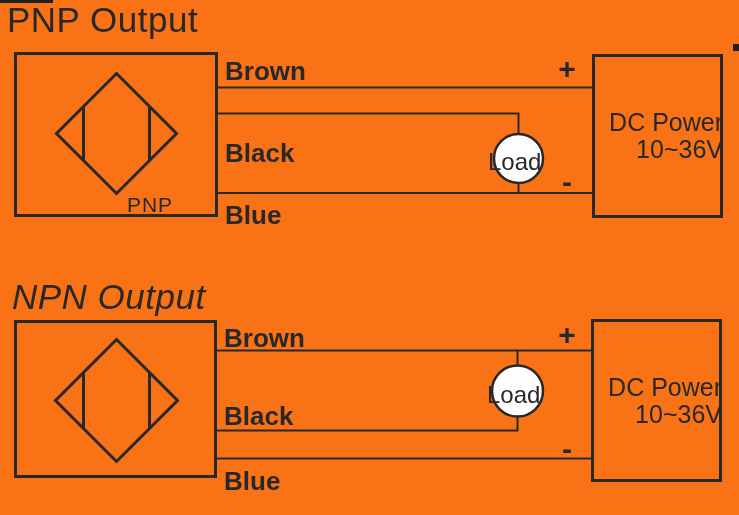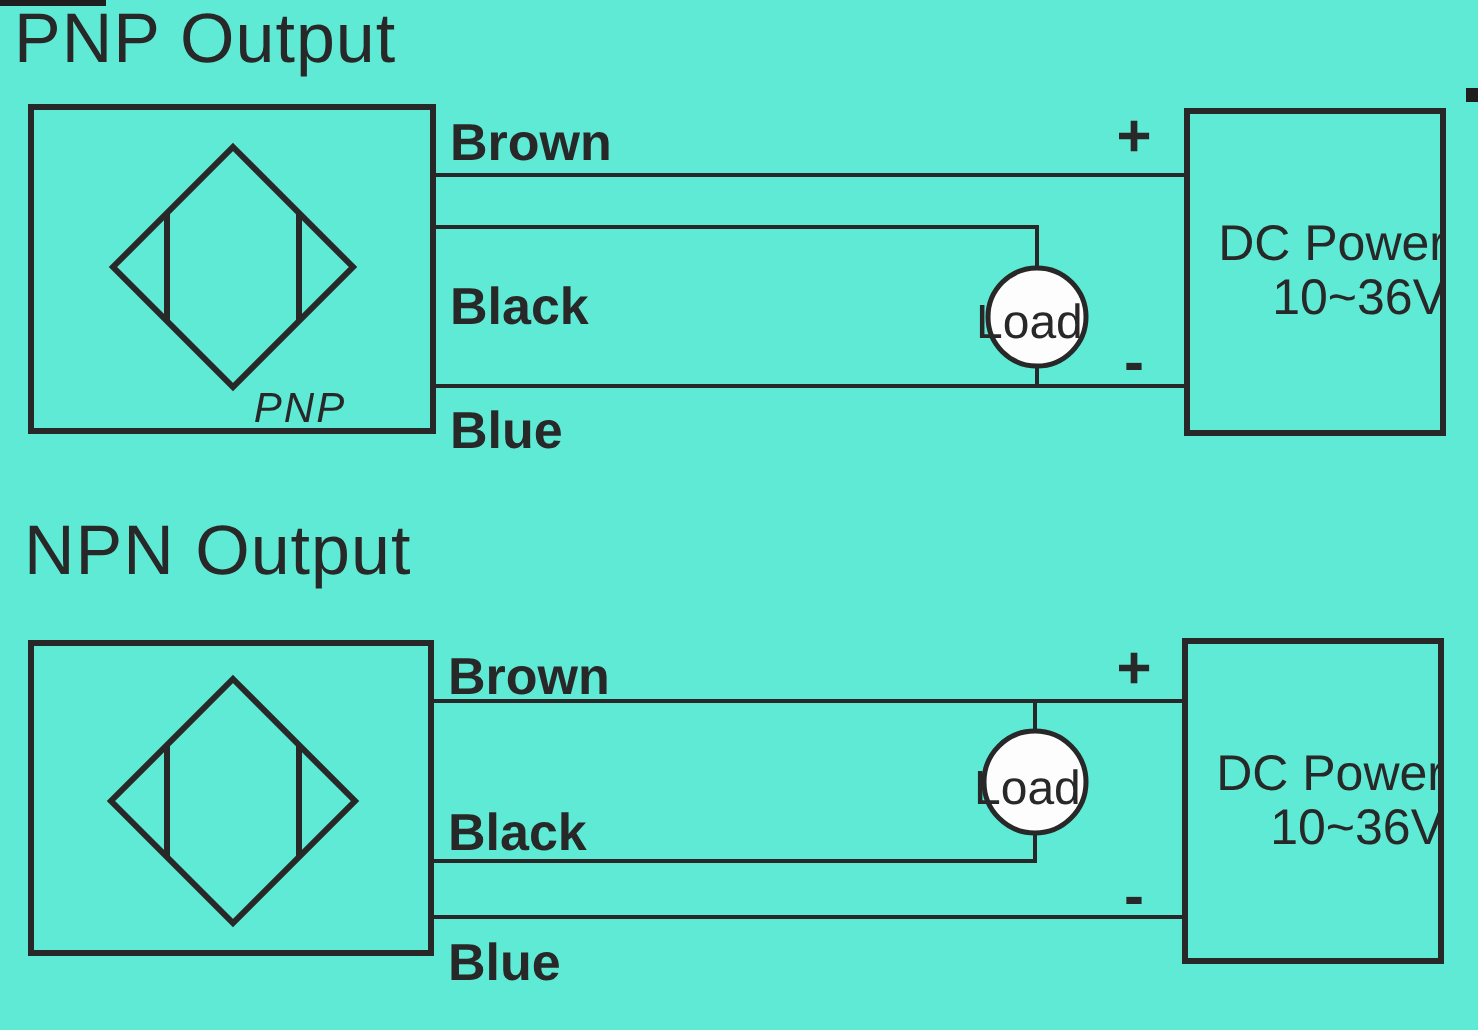--- a/index.html
+++ b/index.html
@@ -1,31 +1,31 @@
 <!DOCTYPE html>
 <html><head>
 <meta charset="utf-8">
 <style>
   html,body { margin:0; padding:0; background:#ffffff; }
   .canvas {
     position:relative;
     width:739px; height:515px;
-    background:#5eead4;
+    background:#f97316;
     overflow:hidden;
     font-family:"Liberation Sans","DejaVu Sans",sans-serif;
     color:#282828;
   }
   svg.wiring { position:absolute; left:0; top:0; }
   .txt { position:absolute; white-space:nowrap; line-height:1; }
   .title      { font-size:35px; letter-spacing:0.5px; }
   .wire-label { font-size:26px;font-weight:bold; }
   .dc-label   { font-size:25px; line-height:27px; text-align:right; }
   .terminal   { font-size:30px; font-weight:bold; text-align:center; width:30px; }
   .load-label { font-size:24px; text-align:left; width:62px; }
-  .type-label { font-size:21px; text-align:center; width:80px; letter-spacing:1px;font-style:italic; }
+  .type-label { font-size:21px; text-align:center; width:80px; letter-spacing:1px; }
   .artifact   { position:absolute; background:#1f1f1f; }
 </style>
 </head>
 <body>
 
 <div class="canvas">
 
   <svg class="wiring" width="739" height="515" viewBox="0 0 739 515">
 
     <g stroke="#282828" fill="none" stroke-linecap="butt">
@@ -65,21 +65,21 @@
   <div class="txt wire-label" style="left:225px; top:140px;">Black</div>
   <div class="txt wire-label" style="left:225px; top:202px;">Blue</div>
   <div class="txt load-label" style="left:488px; top:150px;">Load</div>
   <div class="txt terminal" style="left:552px; top:54px;">+</div>
   <div class="txt terminal" style="left:552px; top:167px;">-</div>
   <div class="txt dc-label" style="left:592px; top:109px; width:131px;">
     <div>DC Power</div>
     <div>10~36V</div>
   </div>
 
-  <div class="txt title" style="left:12px; top:258px;">NPN Output</div>
+  <div class="txt title" style="left:12px; top:279px;font-style:italic;">NPN Output</div>
   <div class="txt wire-label" style="left:224px; top:325px;">Brown</div>
   <div class="txt wire-label" style="left:224px; top:403px;">Black</div>
   <div class="txt wire-label" style="left:224px; top:468px;">Blue</div>
   <div class="txt load-label" style="left:487px; top:383px;">Load</div>
   <div class="txt terminal" style="left:552px; top:320px;">+</div>
   <div class="txt terminal" style="left:552px; top:434px;">-</div>
   <div class="txt dc-label" style="left:590px; top:374px; width:132px;">
     <div>DC Power</div>
     <div>10~36V</div>
   </div>

